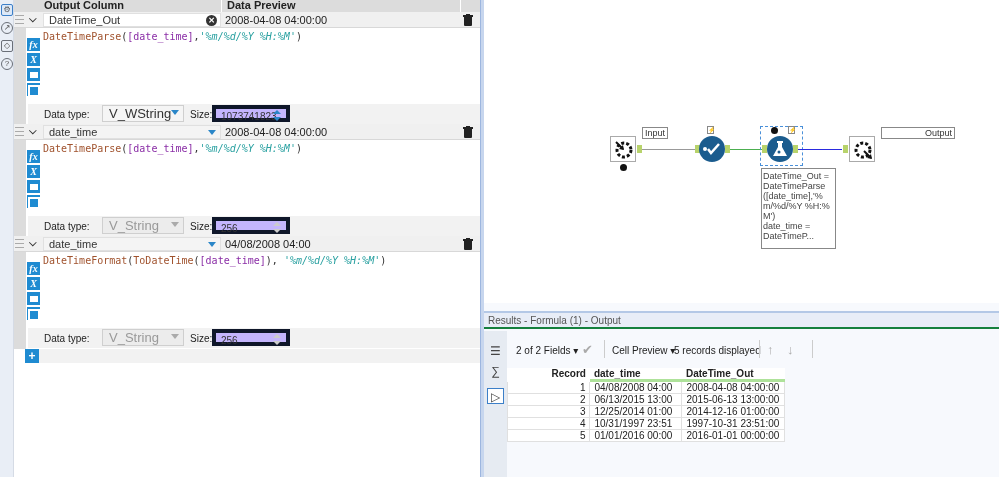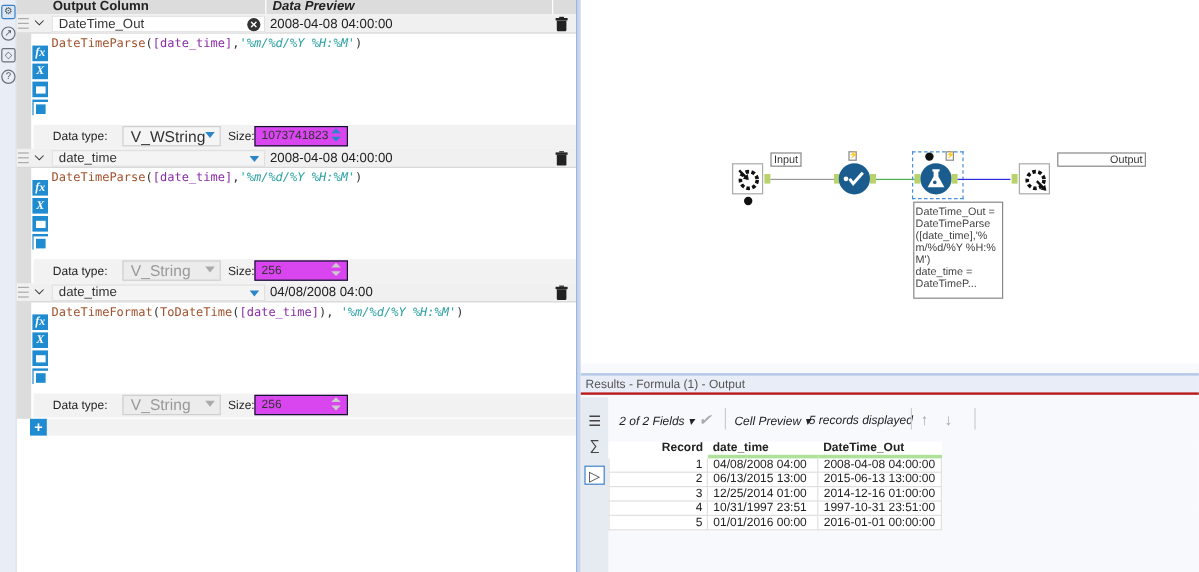--- a/index.html
+++ b/index.html
@@ -3,21 +3,21 @@
 <meta charset="utf-8">
 <style>
   * { box-sizing: border-box; margin: 0; padding: 0; }
   body { width: 999px; height: 477px; overflow: hidden; background: #fff; font-family: "Liberation Sans", sans-serif; font-size: 11px; color: #222; position: relative; }
   .left-rail { position: absolute; left: 0; top: 0; width: 14px; height: 477px; background: #e9eef6; border-right: 1px solid #d5dbe5; }
   .rail-icon { position: absolute; left: 1px; width: 12px; height: 12px; border: 1px solid #6a6f78; border-radius: 50%; font-size: 8px; line-height: 10px; text-align: center; color: #555; }
   .rail-icon.active { border-radius: 2px; background: #dbe8f8; border-color: #3c7fc8; }
   .cfg { position: absolute; left: 14px; top: 0; width: 466px; height: 477px; background: #fff; }
   .cfg-header { position: absolute; left: 0; top: 0; width: 466px; height: 12px; background: #dcdcdc; }
   .cfg-header .h1 { position: absolute; left: 30px; top: -1px; font-weight: bold; font-size: 11px; }
-  .cfg-header .h2 { position: absolute; left: 213px; top: -1px; font-weight: bold; font-size: 11px; font-style: italic; }
+  .cfg-header .h2 { position: absolute; left: 213px; top: -1px; font-weight: bold; font-size: 11px; }
   .cfg-header .sep { position: absolute; left: 207px; top: 0; width: 1px; height: 12px; background: #fff; }
   .cfg-header .sep2 { position: absolute; left: 446px; top: 0; width: 1px; height: 12px; background: #fff; }
   .gutter { position: absolute; left: 0; top: 12px; width: 12px; height: 337px; background: #dcdcdc; }
   .block { position: absolute; left: 0; width: 466px; }
   .row-head { position: absolute; left: 0; top: 0; width: 466px; height: 16px; background: #f0f0f0; border-bottom: 1px solid #d8d8d8; }
   .grip { position: absolute; left: 1px; top: 3px; width: 9px; height: 9px; border-top: 1px solid #aaa; border-bottom: 1px solid #aaa; }
   .grip::after { content: ""; position: absolute; left: 0; top: 3px; width: 9px; height: 1px; background: #aaa; }
   .chev { position: absolute; left: 15px; top: 1px; font-size: 10px; color: #333; font-weight: bold; }
   .name-field { position: absolute; left: 29px; top: 1px; width: 178px; height: 14px; background: #fff; border: 1px solid #e0e0e0; padding-left: 5px; line-height: 12px; font-size: 11px; color: #333; }
   .name-field.dd { background: #f4f4f4; }
@@ -36,48 +36,48 @@
   .expr .fn { color: #a0522d; }
   .expr .fld { color: #8a2da6; }
   .expr .str { color: #2aa1a1; font-style: italic; }
   .expr .punc { color: #333; }
   .dt-row { position: absolute; left: 14px; width: 452px; height: 20px; background: #f2f2f2; }
   .dt-label { position: absolute; left: 16px; top: 5px; font-size: 10px; color: #222; }
   .dt-select { position: absolute; left: 74px; top: 1px; width: 82px; height: 17px; border: 1px solid #cfcfcf; background: #f5f5f5; padding-left: 6px; line-height: 15px; font-size: 13px; color: #333; }
   .dt-select.disabled { color: #999; background: #ececec; }
   .dt-select.disabled .dd-arrow { border-top-color: #aaa; }
   .size-label { position: absolute; left: 162px; top: 5px; font-size: 10px; }
-  .size-input { position: absolute; left: 184px; top: 1px; width: 78px; height: 17px; border: 1px solid #0f172a; background: #d946ef; padding-left: 5px; line-height: 15px; font-size: 10px; color: #333; }
+  .size-input { position: absolute; left: 184px; top: 1px; width: 78px; height: 17px; border: 4px solid #0f172a; background: #c4b5fd; padding-left: 5px; line-height: 15px; font-size: 10px; color: #333; }
   .spin { position: absolute; right: 1px; top: 1px; width: 16px; height: 13px; }
   .spin .up { position: absolute; left: 4px; top: 0; border-left: 4px solid transparent; border-right: 4px solid transparent; border-bottom: 4px solid #2a86c8; }
   .spin .dn { position: absolute; left: 4px; top: 7px; border-left: 4px solid transparent; border-right: 4px solid transparent; border-top: 4px solid #2a86c8; }
   .spin.disabled .up { border-bottom-color: #ccc; }
   .spin.disabled .dn { border-top-color: #ccc; }
   .add-bar { position: absolute; left: 14px; top: 349px; width: 452px; height: 14px; background: #f2f2f2; }
   .add-btn { position: absolute; left: 11px; top: 349px; width: 14px; height: 14px; background: #1f8bd1; color: #fff; text-align: center; font-weight: bold; font-size: 12px; line-height: 14px; }
   .vsplit { position: absolute; left: 480px; top: 0; width: 4px; height: 477px; background: #c7d6ee; border-left: 1px solid #9db6df; }
   .canvas { position: absolute; left: 484px; top: 0; width: 515px; height: 303px; background: #fff; }
   .tool { position: absolute; width: 26px; height: 26px; }
   .tool.box { background: #fff; border: 1px solid #aaa; }
   .tool.circle { border-radius: 50%; background: #1b5c8e; }
   .anchor { position: absolute; width: 5px; height: 8px; background: #b8d36b; }
   .conn { position: absolute; height: 1px; }
   .label-box { position: absolute; border: 1px solid #888; background: #fff; font-size: 9px; padding: 0 2px; color: #333; }
   .ann { position: absolute; left: 761px; top: 168px; width: 75px; height: 81px; border: 1px solid #888; background: #fff; font-size: 9px; line-height: 10px; padding: 2px 1px; color: #444; }
   .sel { position: absolute; left: 760px; top: 126px; width: 43px; height: 40px; border: 1px dashed #4a90d9; }
   .gear-small { position: absolute; width: 7px; height: 7px; border-radius: 50%; background: #111; }
   .bolt { position: absolute; width: 7px; height: 8px; border: 1px solid #888; background: #fff; font-size: 6px; line-height: 6px; text-align: center; }
   .results { position: absolute; left: 484px; top: 303px; width: 515px; height: 174px; background: #f7f9fd; }
-  .res-title { position: absolute; left: 0; top: 8px; width: 515px; height: 18px; background: #e8edf7; border-top: 2px solid #b4c8e6; border-bottom: 2px solid #b91c1c; }
+  .res-title { position: absolute; left: 0; top: 8px; width: 515px; height: 18px; background: #e8edf7; border-top: 2px solid #b4c8e6; border-bottom: 2px solid #15803d; }
   .res-title span { position: absolute; left: 4px; top: 2px; font-size: 10px; color: #555; }
   .res-side { position: absolute; left: 0; top: 28px; width: 23px; height: 146px; background: #e6ebf2; }
   .side-btn { position: absolute; left: 3px; width: 17px; height: 16px; font-size: 12px; text-align: center; color: #444; line-height: 16px; }
   .side-btn.active { border: 1px solid #3c7fc8; background: #fff; }
   .toolbar { position: absolute; left: 23px; top: 28px; width: 492px; height: 38px; background: #f7f9fd; }
-  .tb-item { position: absolute; top: 14px; font-size: 10px; color: #222; font-style: italic; }
+  .tb-item { position: absolute; top: 14px; font-size: 10px; color: #222; }
   .tb-sep { position: absolute; top: 9px; width: 1px; height: 18px; background: #ccc; }
   .grid { position: absolute; left: 23px; top: 65px; border-collapse: collapse; font-size: 10px; background: #fff; }
   .grid th { height: 11px; text-align: left; font-weight: bold; padding: 0 4px; background: #fff; border-bottom: 3px solid #aee29a; }
   .grid th.rec { border-bottom: 3px solid #fff; padding-left: 44px; }
   .grid td { height: 12px; padding: 0 4px; border: 1px solid #e0e0e0; color: #222; }
   .grid td.rec { text-align: right; }
 </style>
 </head>
 <body>
 

